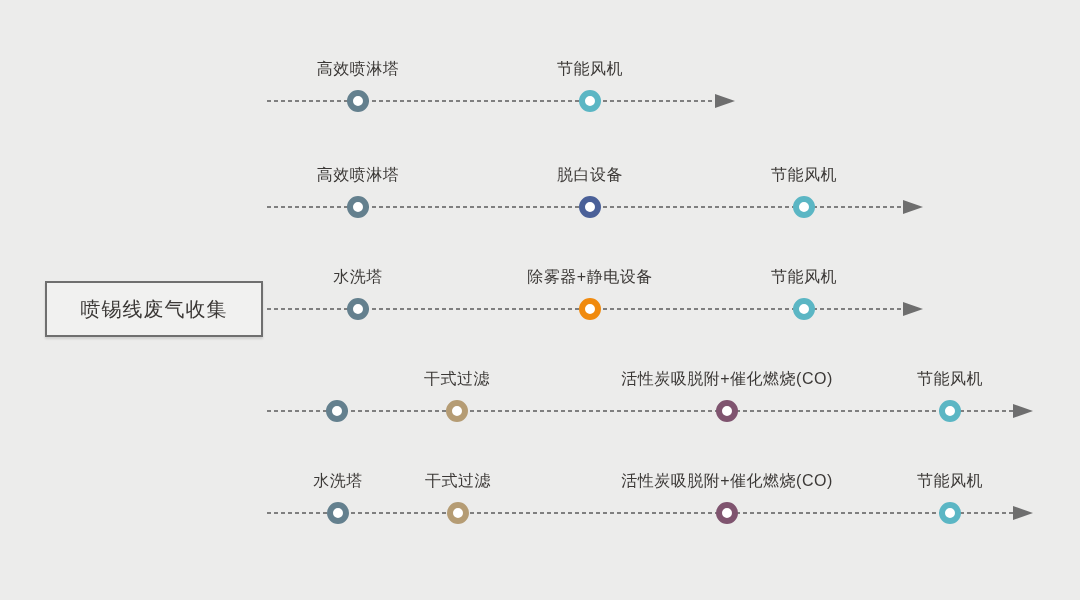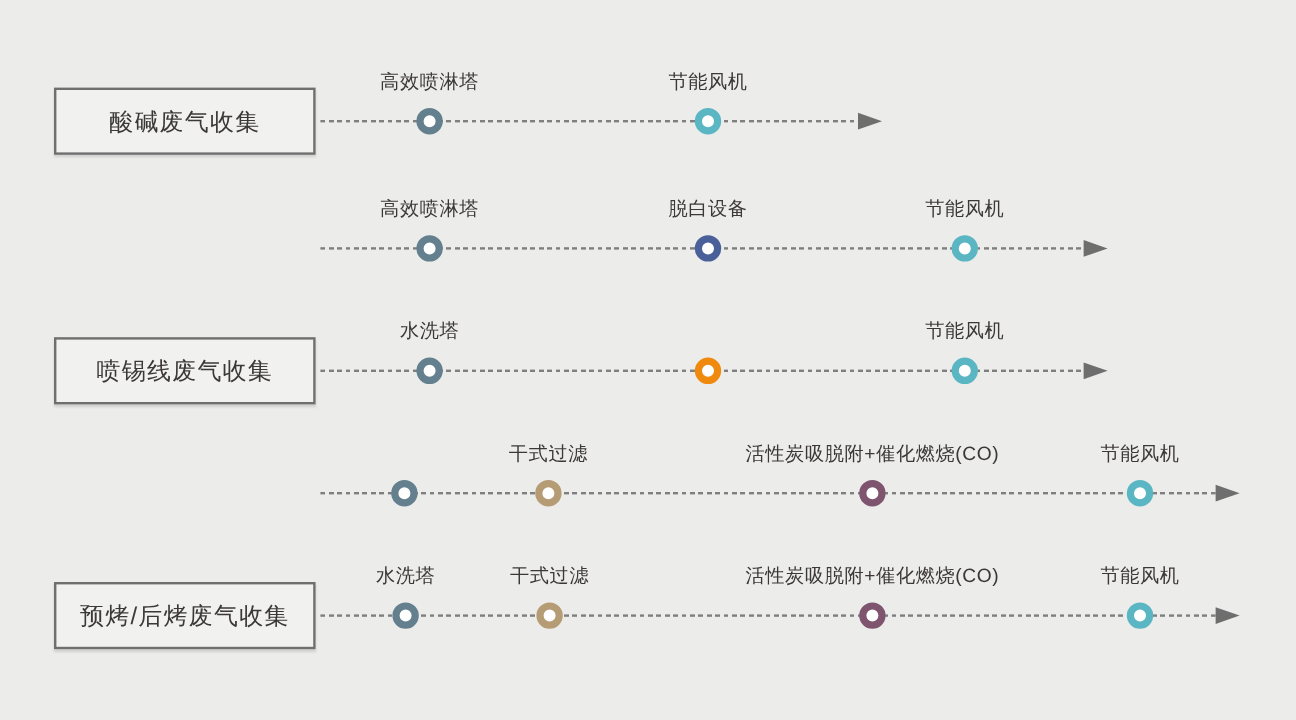--- a/index.html
+++ b/index.html
@@ -56,23 +56,20 @@
     font-size: 16px;
     color: #3b3836;
     letter-spacing: 0.5px;
     white-space: nowrap;
   }
 </style>
 </head>
 <body style="background: rgb(236, 236, 235);">
 
 <div class="canvas">
-    <div class="source-box" style="left: 45px; top: 73px; width: 214px; border-color: rgb(111, 111, 111); background: rgb(241, 241, 240);">
-      <div class="source-label">酸碱废气收集</div>
-    </div>
     <div class="flow-line" style="left: 267px; top: 100px; width: 448px;"></div>
     <div class="arrow-head" style="left: 715px; top: 94px; border-left-color: rgb(110, 110, 110);"></div>
     <div class="node-circle" style="left: 347px; top: 90px; border-color: rgb(100, 128, 142);"></div>
     <div class="node-label" style="left: 188px; top: 56px;">高效喷淋塔</div>
     <div class="node-circle" style="left: 579px; top: 90px; border-color: rgb(91, 182, 196);"></div>
     <div class="node-label" style="left: 420px; top: 56px;">节能风机</div>
     <div class="flow-line" style="left: 267px; top: 206px; width: 636px;"></div>
     <div class="arrow-head" style="left: 903px; top: 200px; border-left-color: rgb(110, 110, 110);"></div>
     <div class="node-circle" style="left: 347px; top: 196px; border-color: rgb(100, 128, 142);"></div>
     <div class="node-label" style="left: 188px; top: 162px;">高效喷淋塔</div>
@@ -81,34 +78,32 @@
     <div class="node-circle" style="left: 793px; top: 196px; border-color: rgb(91, 182, 196);"></div>
     <div class="node-label" style="left: 634px; top: 162px;">节能风机</div>
     <div class="source-box" style="left: 45px; top: 281px; width: 214px; border-color: rgb(111, 111, 111); background: rgb(241, 241, 240);">
       <div class="source-label">喷锡线废气收集</div>
     </div>
     <div class="flow-line" style="left: 267px; top: 308px; width: 636px;"></div>
     <div class="arrow-head" style="left: 903px; top: 302px; border-left-color: rgb(110, 110, 110);"></div>
     <div class="node-circle" style="left: 347px; top: 298px; border-color: rgb(100, 128, 142);"></div>
     <div class="node-label" style="left: 188px; top: 264px;">水洗塔</div>
     <div class="node-circle" style="left: 579px; top: 298px; border-color: rgb(240, 138, 14);"></div>
+    <div class="node-label" style="left: 420px; top: 264px;">除雾器+静电设备</div>
     <div class="node-circle" style="left: 793px; top: 298px; border-color: rgb(91, 182, 196);"></div>
     <div class="node-label" style="left: 634px; top: 264px;">节能风机</div>
     <div class="flow-line" style="left: 267px; top: 410px; width: 746px;"></div>
     <div class="arrow-head" style="left: 1013px; top: 404px; border-left-color: rgb(110, 110, 110);"></div>
     <div class="node-circle" style="left: 326px; top: 400px; border-color: rgb(100, 128, 142);"></div>
     <div class="node-circle" style="left: 446px; top: 400px; border-color: rgb(181, 156, 116);"></div>
     <div class="node-label" style="left: 287px; top: 366px;">干式过滤</div>
     <div class="node-circle" style="left: 716px; top: 400px; border-color: rgb(127, 84, 111);"></div>
     <div class="node-label" style="left: 557px; top: 366px;">活性炭吸脱附+催化燃烧(CO)</div>
     <div class="node-circle" style="left: 939px; top: 400px; border-color: rgb(91, 182, 196);"></div>
     <div class="node-label" style="left: 780px; top: 366px;">节能风机</div>
-    <div class="source-box" style="left: 45px; top: 485px; width: 214px; border-color: rgb(111, 111, 111); background: rgb(241, 241, 240);">
-      <div class="source-label">预烤/后烤废气收集</div>
-    </div>
     <div class="flow-line" style="left: 267px; top: 512px; width: 746px;"></div>
     <div class="arrow-head" style="left: 1013px; top: 506px; border-left-color: rgb(110, 110, 110);"></div>
     <div class="node-circle" style="left: 327px; top: 502px; border-color: rgb(100, 128, 142);"></div>
     <div class="node-label" style="left: 168px; top: 468px;">水洗塔</div>
     <div class="node-circle" style="left: 447px; top: 502px; border-color: rgb(181, 156, 116);"></div>
     <div class="node-label" style="left: 288px; top: 468px;">干式过滤</div>
     <div class="node-circle" style="left: 716px; top: 502px; border-color: rgb(127, 84, 111);"></div>
     <div class="node-label" style="left: 557px; top: 468px;">活性炭吸脱附+催化燃烧(CO)</div>
     <div class="node-circle" style="left: 939px; top: 502px; border-color: rgb(91, 182, 196);"></div>
     <div class="node-label" style="left: 780px; top: 468px;">节能风机</div>

